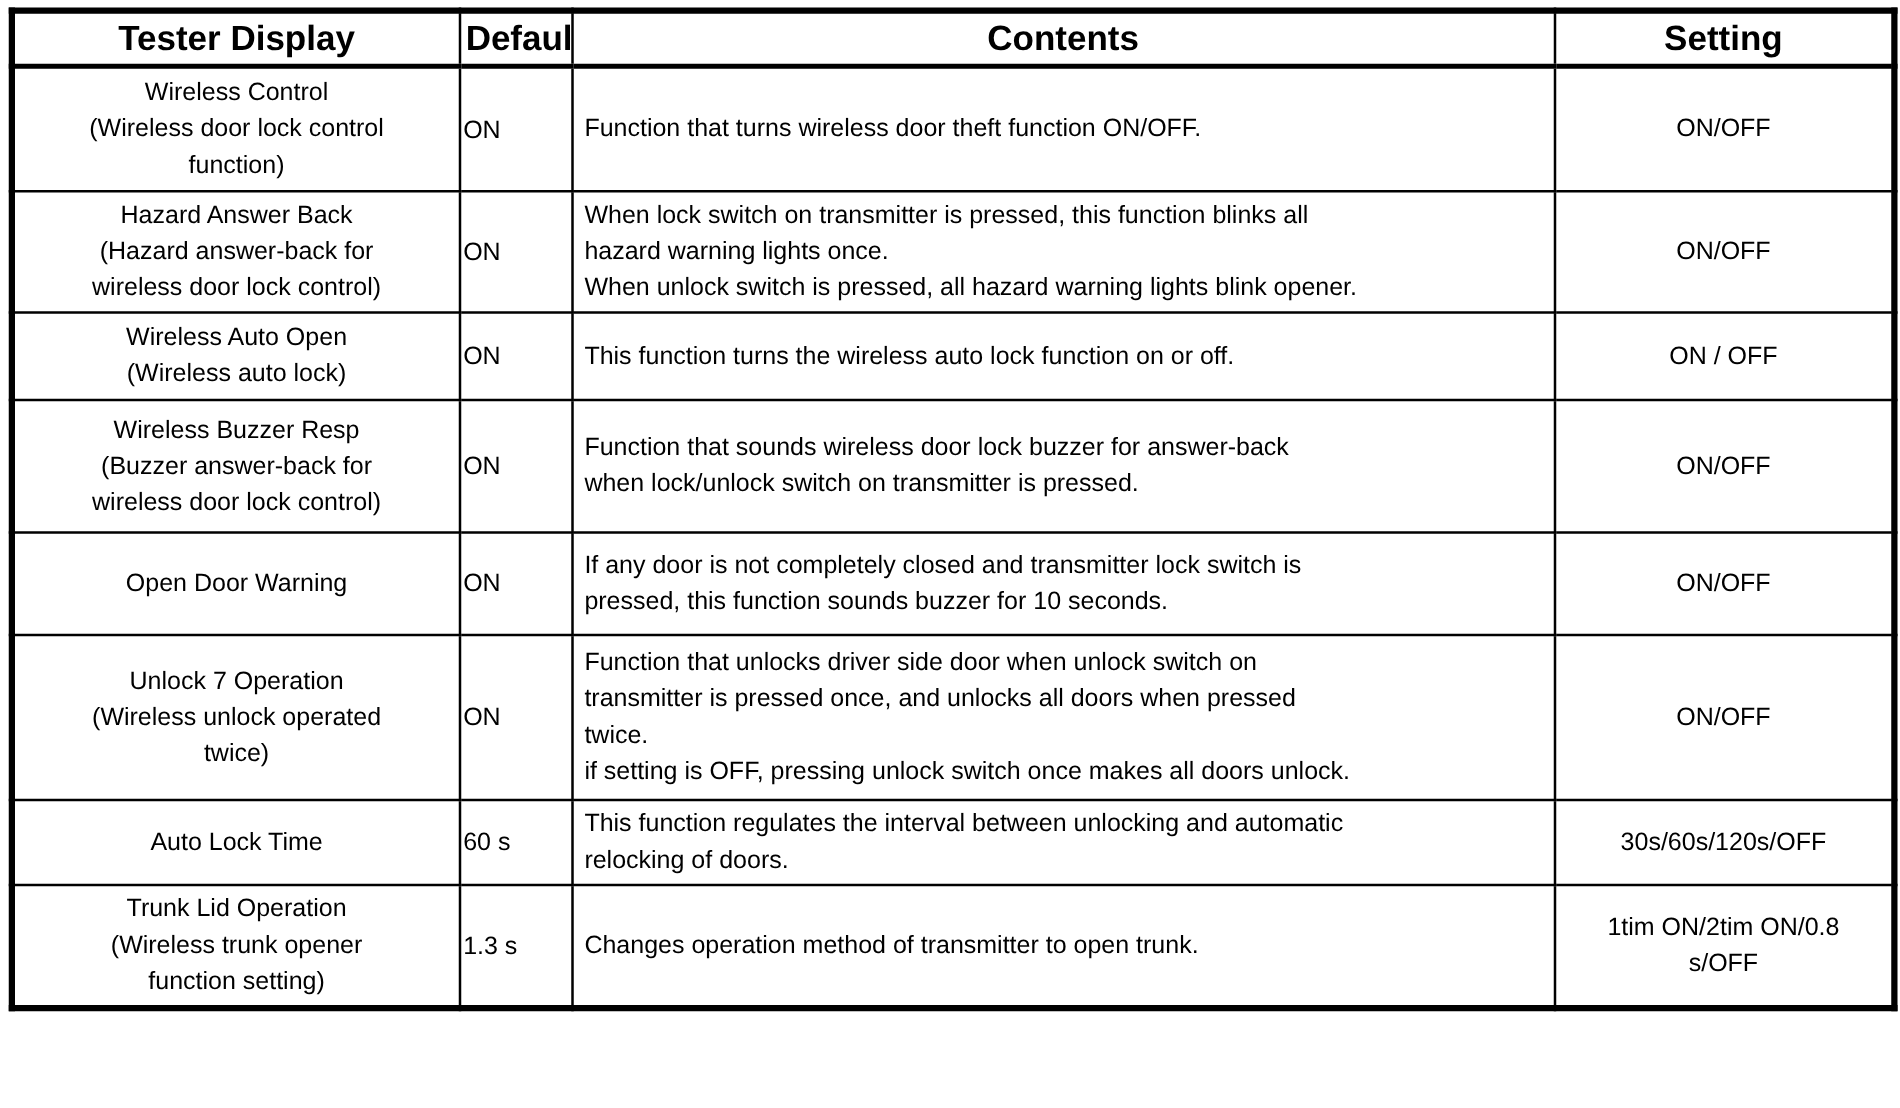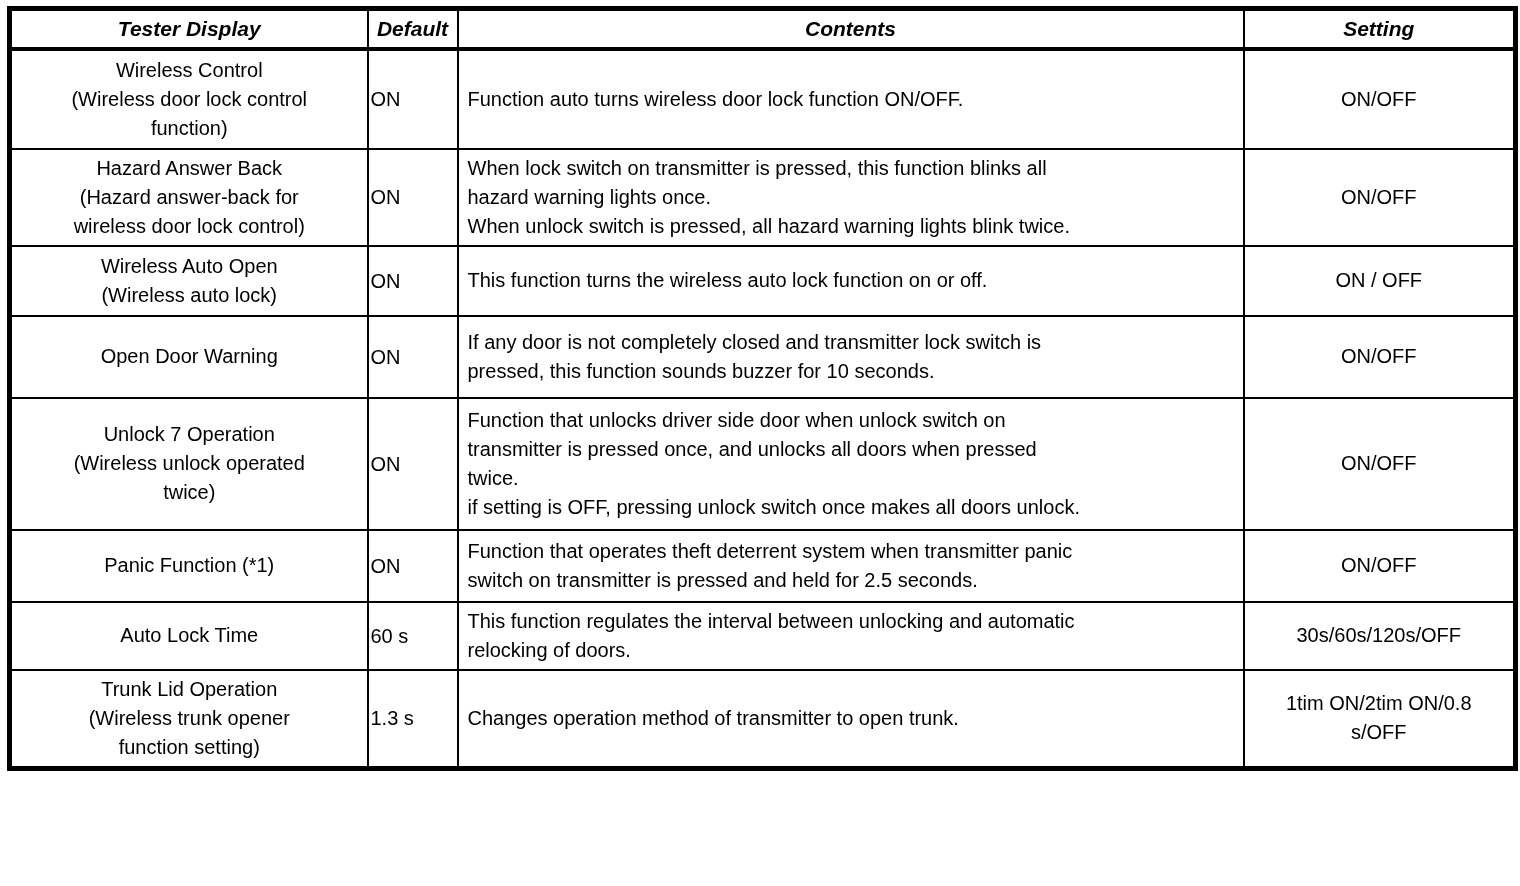--- a/index.html
+++ b/index.html
@@ -26,25 +26,24 @@
   .spec-table th, .spec-table td {
     border: 2px solid #000000;
     vertical-align: middle;
     white-space: pre-line;
     overflow: hidden;
     box-sizing: border-box;
   }
   .spec-table thead th {
     border-bottom: 4px solid #000000;
     font-weight: bold;
-    font-size: 21px;
+    font-size: 28px;
     text-align: center;
     padding: 4px 4px;
     white-space: nowrap;
-    font-style: italic;
   }
   td.c-display {
     text-align: center;
     line-height: 29px;
     padding: 4px 8px;
   }
   td.c-default {
     text-align: left;
     line-height: 26px;
     padding: 2px 2px;
@@ -88,63 +87,65 @@
         <th>Contents</th>
         <th>Setting</th>
       </tr>
     </thead>
     <tbody>
       <tr class="r1">
         <td class="c-display">Wireless Control
 (Wireless door lock control
 function)</td>
         <td class="c-default">ON</td>
-        <td class="c-contents">Function auto turns wireless door lock function ON/OFF.</td>
+        <td class="c-contents">Function that turns wireless door theft function ON/OFF.</td>
         <td class="c-setting">ON/OFF</td>
       </tr>
       <tr class="r2">
         <td class="c-display">Hazard Answer Back
 (Hazard answer-back for
 wireless door lock control)</td>
         <td class="c-default">ON</td>
         <td class="c-contents">When lock switch on transmitter is pressed, this function blinks all
 hazard warning lights once.
-When unlock switch is pressed, all hazard warning lights blink twice.</td>
+When unlock switch is pressed, all hazard warning lights blink opener.</td>
         <td class="c-setting">ON/OFF</td>
       </tr>
       <tr class="r3">
         <td class="c-display">Wireless Auto Open
 (Wireless auto lock)</td>
         <td class="c-default">ON</td>
         <td class="c-contents">This function turns the wireless auto lock function on or off.</td>
         <td class="c-setting">ON / OFF</td>
+      </tr>
+      <tr class="r4">
+        <td class="c-display">Wireless Buzzer Resp
+(Buzzer answer-back for
+wireless door lock control)</td>
+        <td class="c-default">ON</td>
+        <td class="c-contents">Function that sounds wireless door lock buzzer for answer-back
+when lock/unlock switch on transmitter is pressed.</td>
+        <td class="c-setting">ON/OFF</td>
       </tr>
       <tr class="r5">
         <td class="c-display">Open Door Warning</td>
         <td class="c-default">ON</td>
         <td class="c-contents">If any door is not completely closed and transmitter lock switch is
 pressed, this function sounds buzzer for 10 seconds.</td>
         <td class="c-setting">ON/OFF</td>
       </tr>
       <tr class="r6">
         <td class="c-display">Unlock 7 Operation
 (Wireless unlock operated
 twice)</td>
         <td class="c-default">ON</td>
         <td class="c-contents">Function that unlocks driver side door when unlock switch on
 transmitter is pressed once, and unlocks all doors when pressed
 twice.
 if setting is OFF, pressing unlock switch once makes all doors unlock.</td>
-        <td class="c-setting">ON/OFF</td>
-      </tr>
-      <tr class="r7">
-        <td class="c-display">Panic Function (*1)</td>
-        <td class="c-default">ON</td>
-        <td class="c-contents">Function that operates theft deterrent system when transmitter panic
-switch on transmitter is pressed and held for 2.5 seconds.</td>
         <td class="c-setting">ON/OFF</td>
       </tr>
       <tr class="r8">
         <td class="c-display">Auto Lock Time</td>
         <td class="c-default">60 s</td>
         <td class="c-contents">This function regulates the interval between unlocking and automatic
 relocking of doors.</td>
         <td class="c-setting">30s/60s/120s/OFF</td>
       </tr>
       <tr class="r9">

